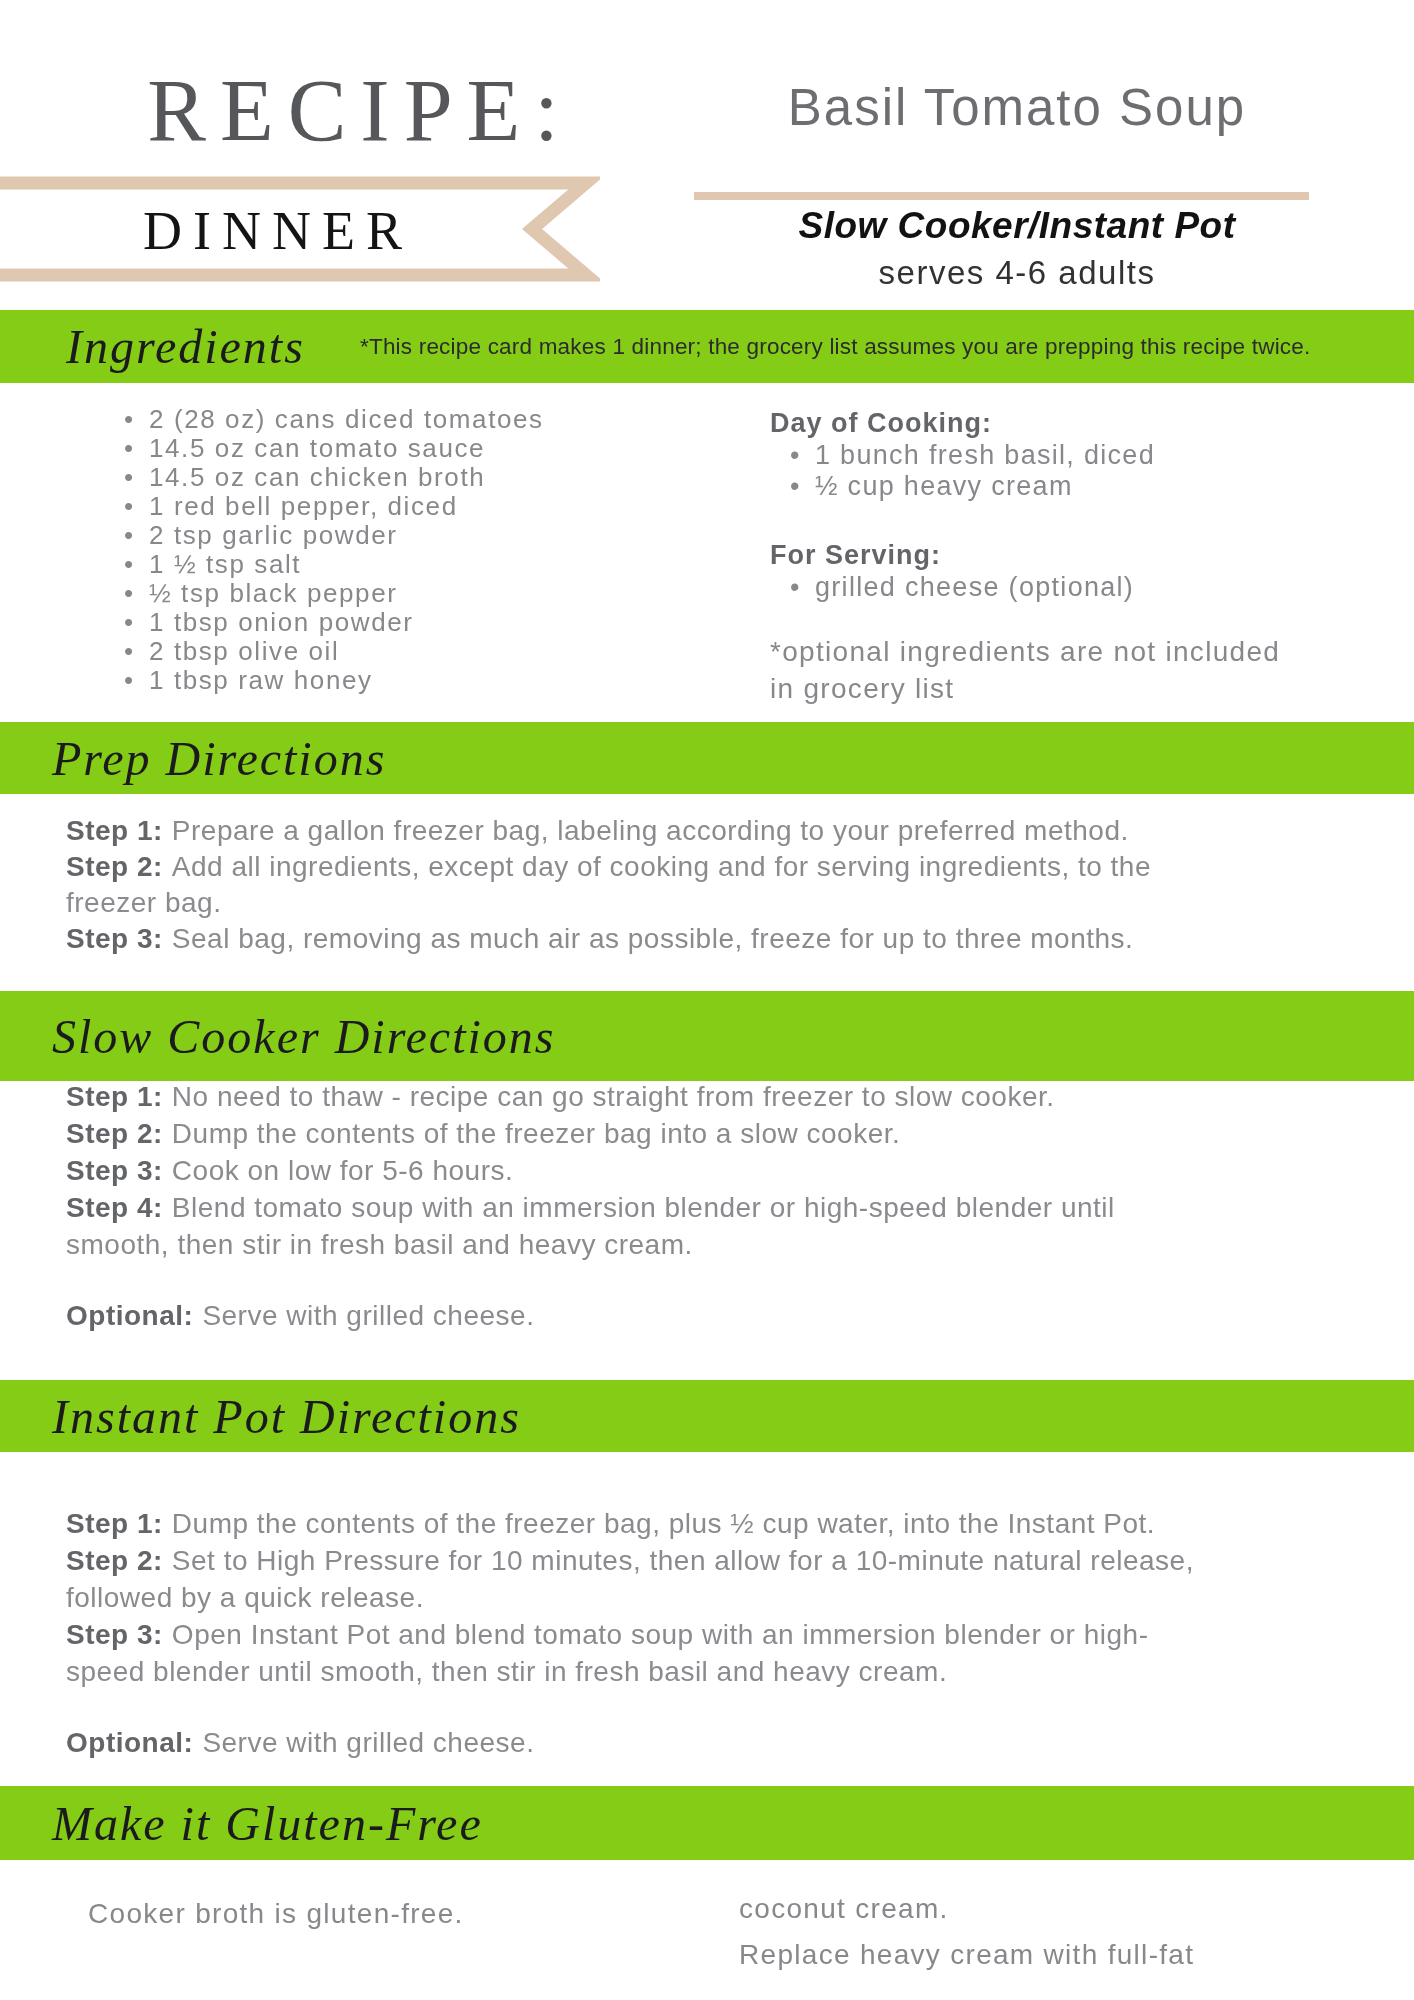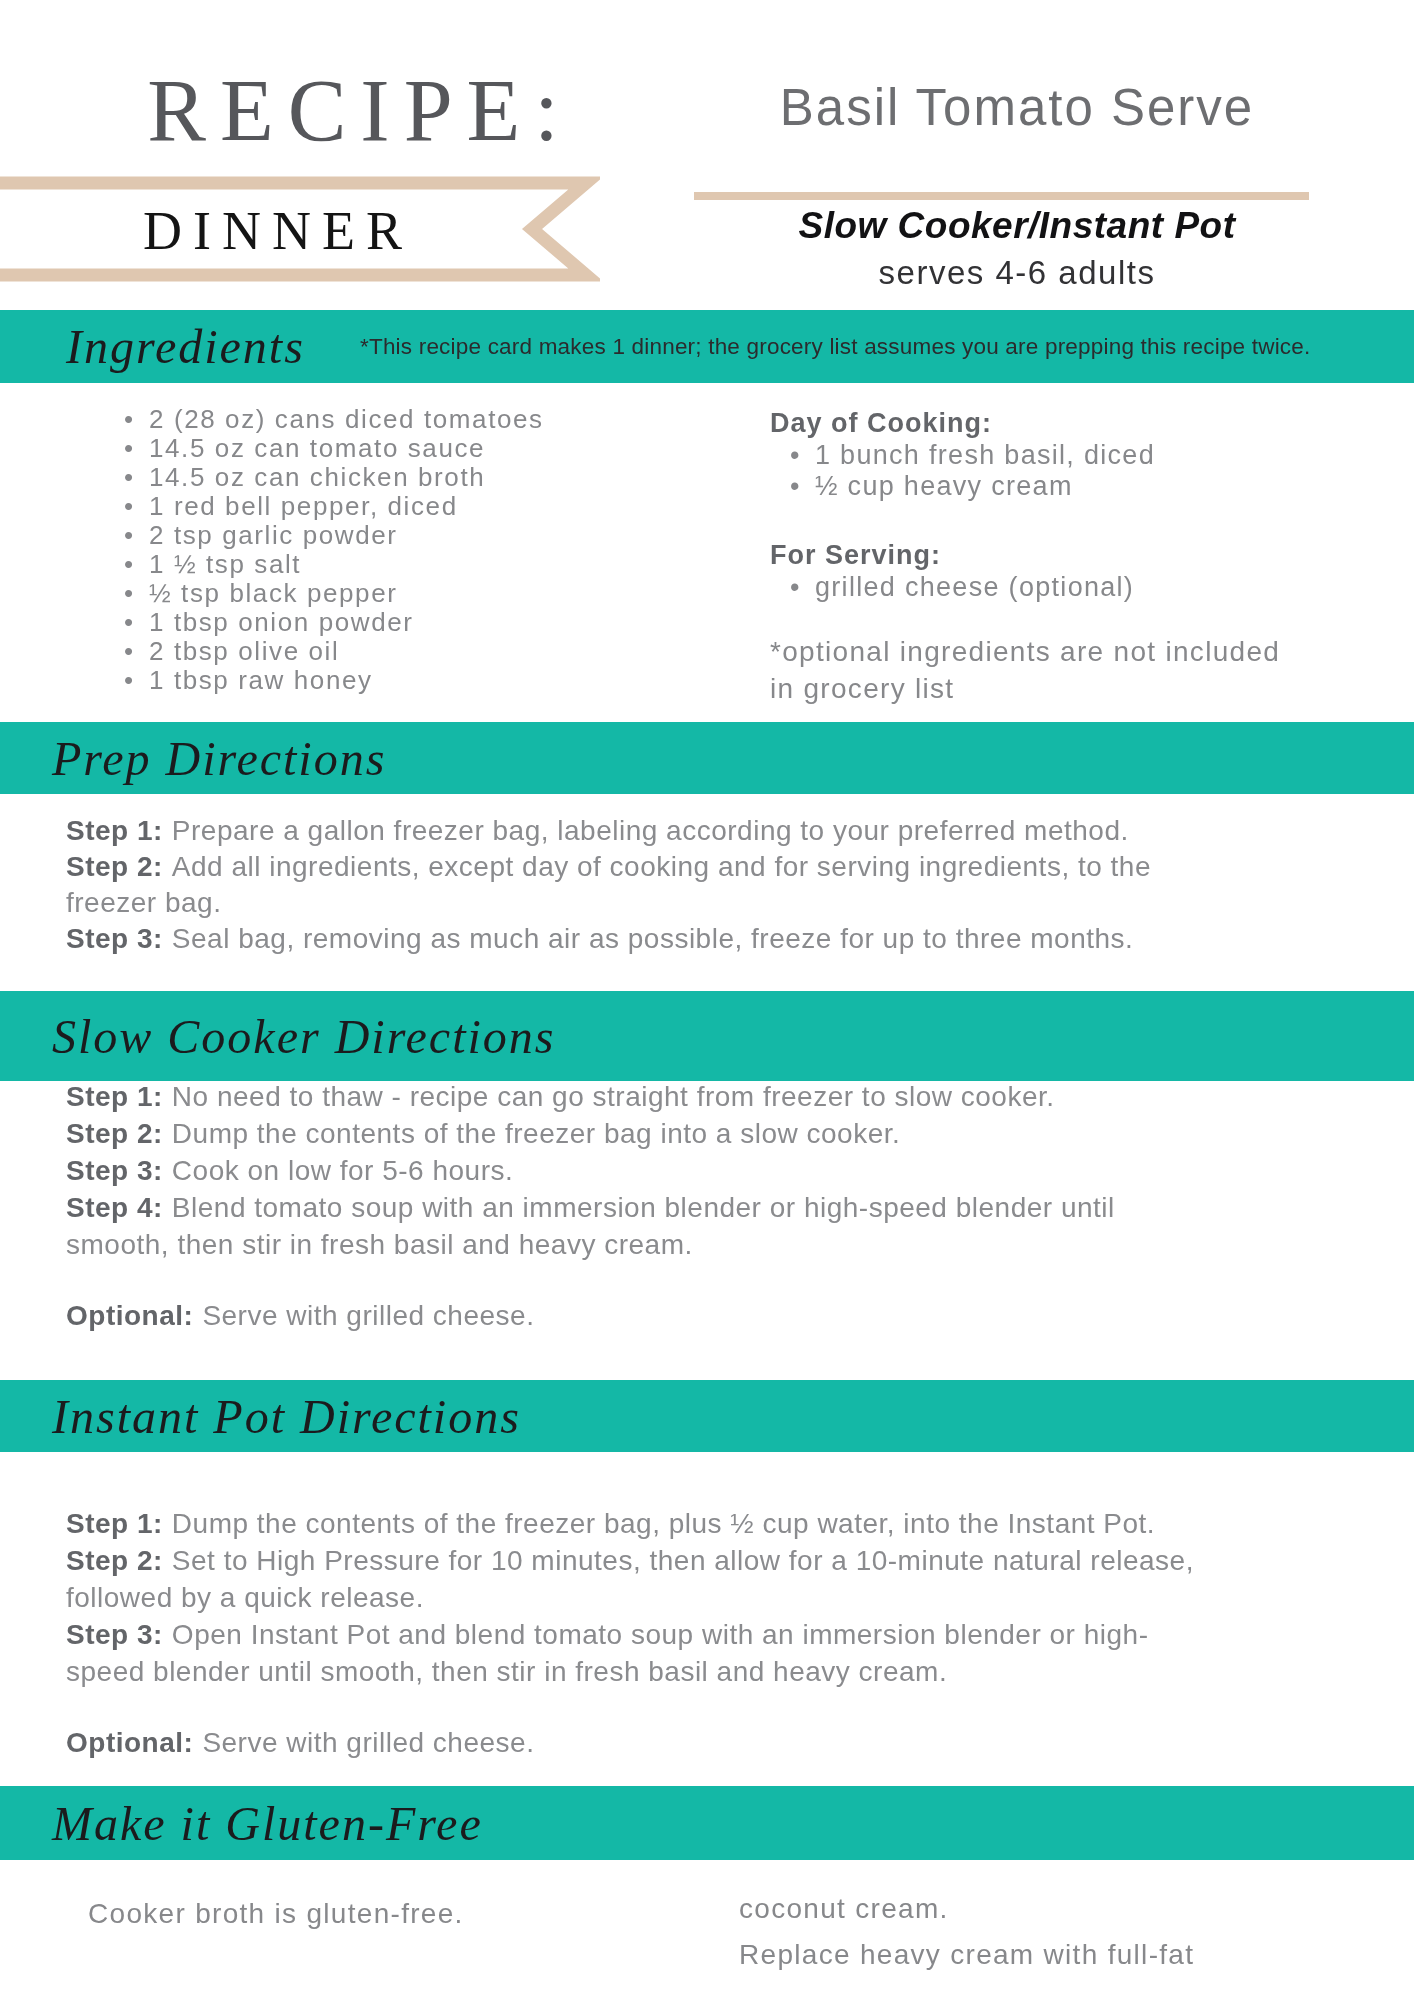--- a/index.html
+++ b/index.html
@@ -18,21 +18,21 @@
   .title{left:620px;top:78px;width:794px;text-align:center;
          font-size:51px;font-weight:300;letter-spacing:2px;color:#6d6e71;}
   .title-rule{left:694px;top:192px;width:615px;height:8px;background:#dfc7b0;}
   .subtitle{left:620px;top:205px;width:794px;text-align:center;
             font-size:37px;font-weight:bold;font-style:italic;color:#121214;
             letter-spacing:0.5px;}
   .serving{left:620px;top:254px;width:794px;text-align:center;
            font-size:33px;font-weight:300;letter-spacing:1.5px;color:#323235;}
 
   
-  .bar{left:0;width:1414px;background:#14b8a6;display:flex;align-items:center;}
+  .bar{left:0;width:1414px;background:#84cc16;display:flex;align-items:center;}
   .bar-title{font-family:"Liberation Serif",serif;font-style:italic;
              font-size:48px;color:#1b1b1d;letter-spacing:2px;white-space:nowrap;}
   .bar-ingredients{top:310px;height:73px;}
   .bar-prep{top:722px;height:72px;}
   .bar-slow{top:991px;height:90px;align-items:center;}
   .bar-instant{top:1380px;height:72px;}
   .bar-footer{top:1786px;height:74px;}
   .ml-66{margin-left:66px;} .ml-52{margin-left:52px;}
   .bar-note{position:absolute;left:360px;top:0;height:100%;display:flex;align-items:center;
             font-size:22.5px;color:#2b2b2d;letter-spacing:0.2px;}
@@ -71,21 +71,21 @@
 </head>
 <body>
 
 <div class="abs kicker">RECIPE:</div>
 
 <svg class="abs banner-svg" width="600" height="106" viewBox="0 0 600 106">
   <polygon points="-30,7 586,7 532,53 586,99 -30,99" fill="#ffffff" stroke="#dfc7b0" stroke-width="13"></polygon>
 </svg>
 <div class="abs banner-label">DINNER</div>
 
-<div class="abs title">Basil Tomato Serve</div>
+<div class="abs title">Basil Tomato Soup</div>
 <div class="abs title-rule"></div>
 <div class="abs subtitle">Slow Cooker/Instant Pot</div>
 <div class="abs serving">serves 4-6 adults</div>
 
 <div class="abs bar bar-ingredients">
   <span class="bar-title ml-66">Ingredients</span>
   <span class="bar-note">*This recipe card makes 1 dinner; the grocery list assumes you are prepping this recipe twice.</span>
 </div>
 
 <ul class="abs plain main-list">

